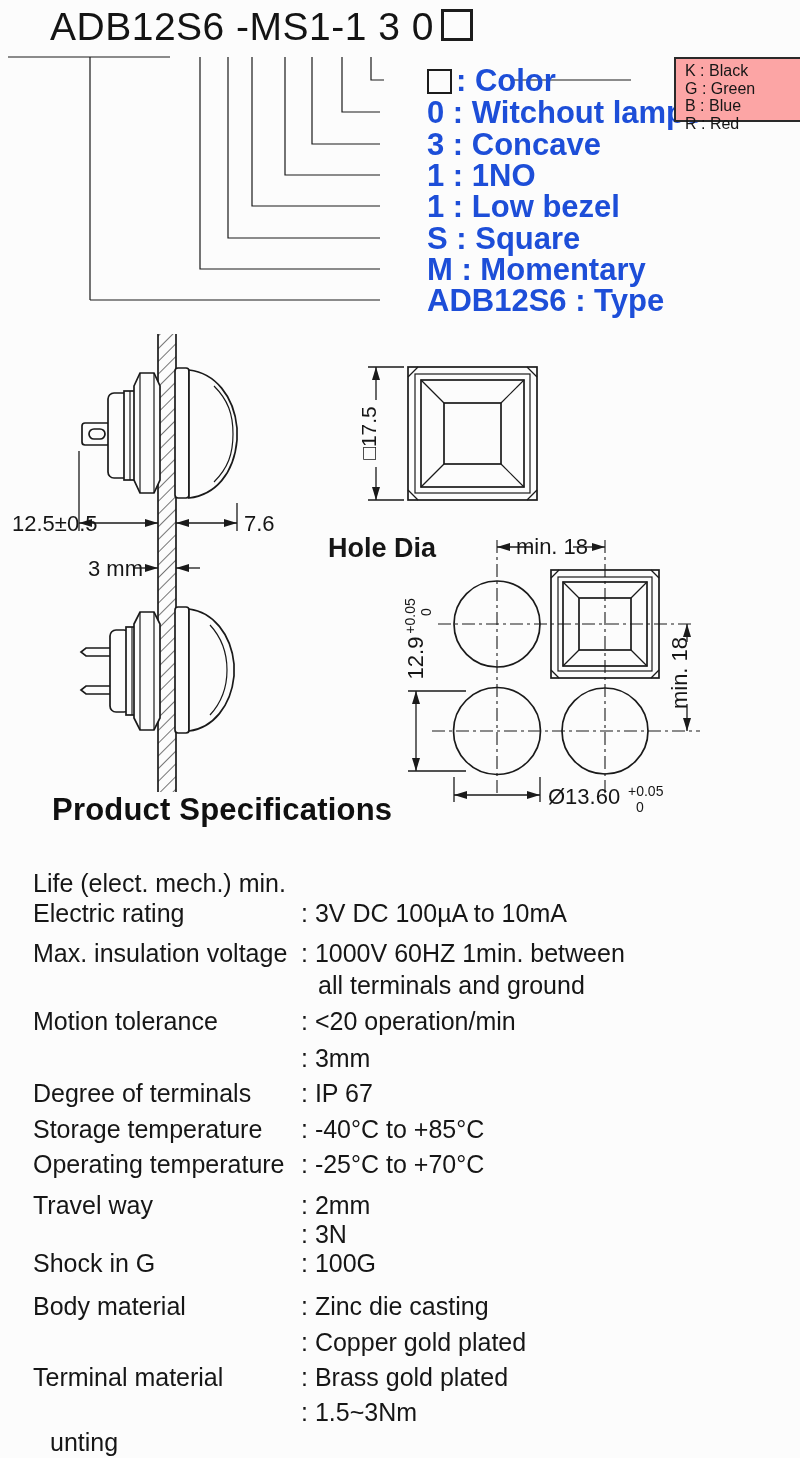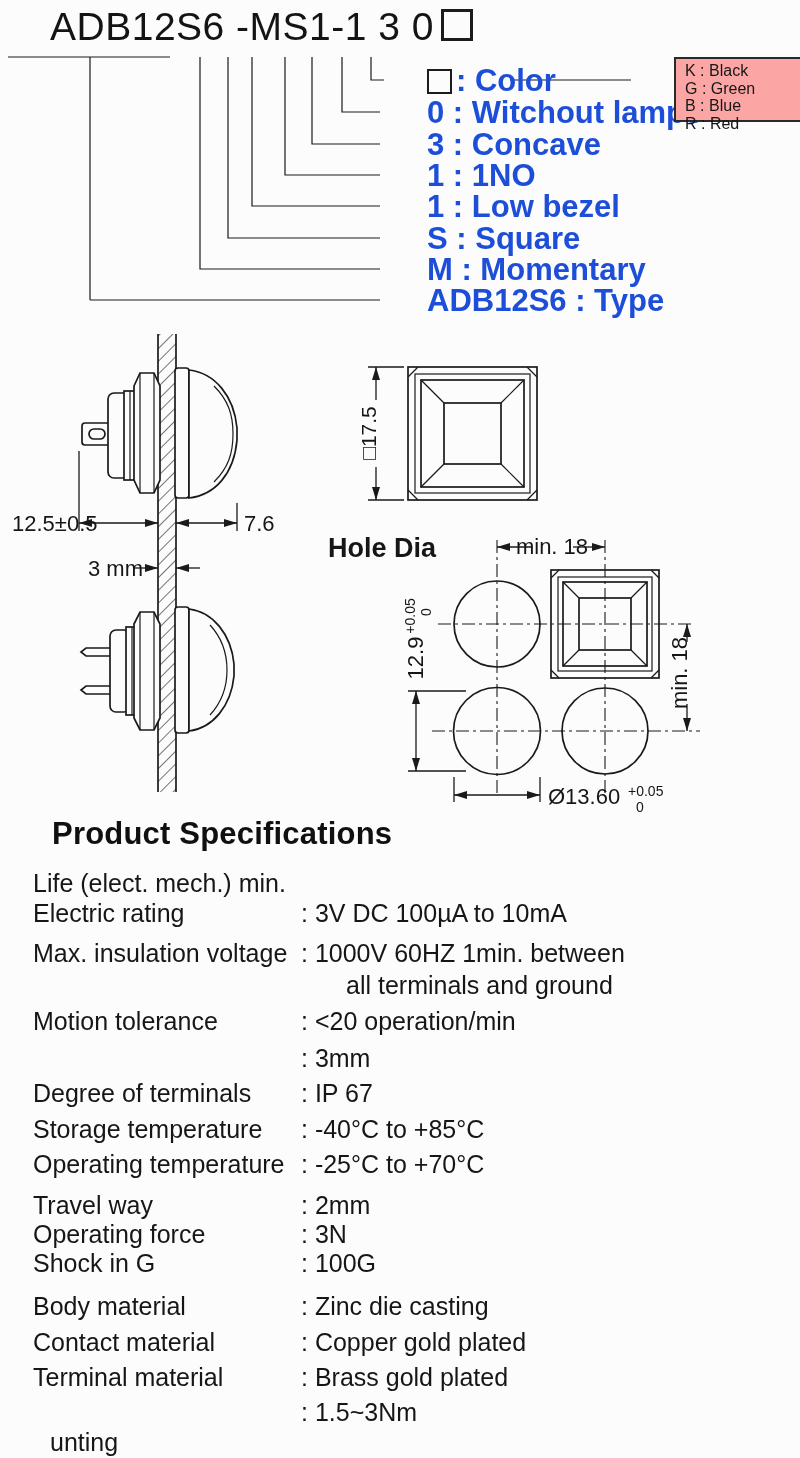--- a/index.html
+++ b/index.html
@@ -37,26 +37,26 @@
   .legend .li{font-size:16px;line-height:17.5px;white-space:nowrap;}
   
   svg{position:absolute;left:0;}
   svg text{font-family:"Liberation Sans",sans-serif;fill:#161616;}
   .ol{fill:#fcfcfc;stroke:#1a1a1a;stroke-width:1.7px;}
   .oln{fill:none;stroke:#1a1a1a;stroke-width:1.7px;}
   .thin{fill:none;stroke:#1a1a1a;stroke-width:1.2px;}
   .dim{fill:none;stroke:#1a1a1a;stroke-width:1.3px;}
   .cl{fill:none;stroke:#1a1a1a;stroke-width:1.1px;stroke-dasharray:13 4 3 4;}
   
-  .spec-heading{left:10px;top:816px;font-size:31px;font-weight:bold;color:#101010;letter-spacing:.2px;}
+  .spec-heading{left:10px;top:792px;font-size:31px;font-weight:bold;color:#101010;letter-spacing:.2px;}
   .sr{position:absolute;left:0;top:0;width:800px;height:30px;}
   .sl{position:absolute;left:33px;top:0;font-size:25px;line-height:29px;white-space:nowrap;}
   .sl2{position:absolute;left:33px;font-size:25px;line-height:29px;margin-left:17px;}
   .sv{position:absolute;left:301px;top:0;font-size:25px;line-height:29px;white-space:nowrap;}
-  .sv2{position:absolute;left:318px;font-size:25px;line-height:29px;white-space:nowrap;margin-left:28px;}
+  .sv2{position:absolute;left:318px;font-size:25px;line-height:29px;white-space:nowrap;}
 </style>
 </head>
 <body>
 
 <div class="abs pn-title">
   <span>ADB12S6 -MS1-1 3 0</span><span class="pn-box"></span>
 </div>
 
 <svg style="top:0" width="800" height="330" viewBox="0 0 800 330">
   <g class="thin" stroke-width="1.6">
@@ -260,33 +260,31 @@
 </div>
 <div class="sr" style="top:1150px">
   <div class="sl">Operating temperature</div>
   <div class="sv">: -25°C to +70°C</div>
 </div>
 <div class="sr" style="top:1191px">
   <div class="sl">Travel way</div>
   <div class="sv">: 2mm</div>
 </div>
 <div class="sr" style="top:1220px">
-  <div class="sl">Operating force</div>
   <div class="sv">: 3N</div>
 </div>
 <div class="sr" style="top:1249px">
   <div class="sl">Shock in G</div>
   <div class="sv">: 100G</div>
 </div>
 <div class="sr" style="top:1292px">
   <div class="sl">Body material</div>
   <div class="sv">: Zinc die casting</div>
 </div>
 <div class="sr" style="top:1328px">
-  <div class="sl">Contact material</div>
   <div class="sv">: Copper gold plated</div>
 </div>
 <div class="sr" style="top:1363px">
   <div class="sl">Terminal material</div>
   <div class="sv">: Brass gold plated</div>
 </div>
 <div class="sr" style="top:1398px">
   <div class="sl2" style="top:30px">unting</div>
   <div class="sv">: 1.5~3Nm</div>
 </div>

